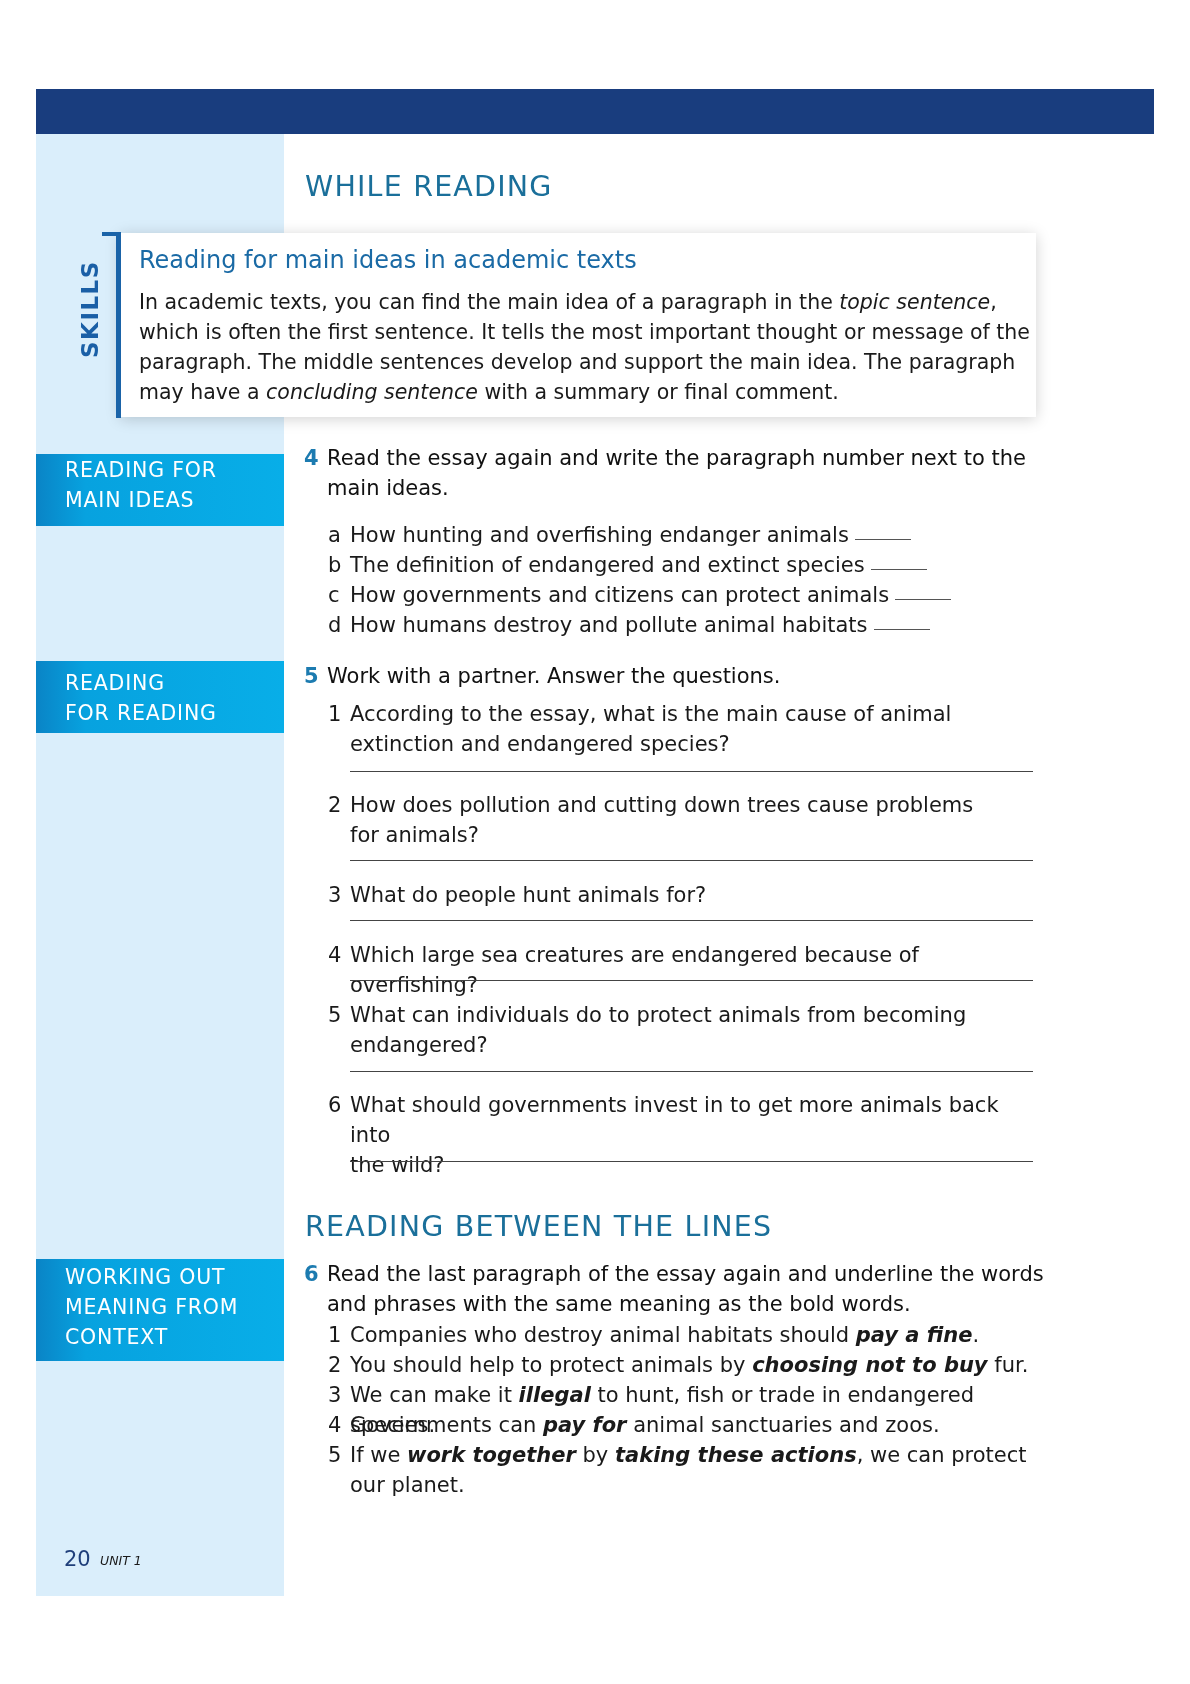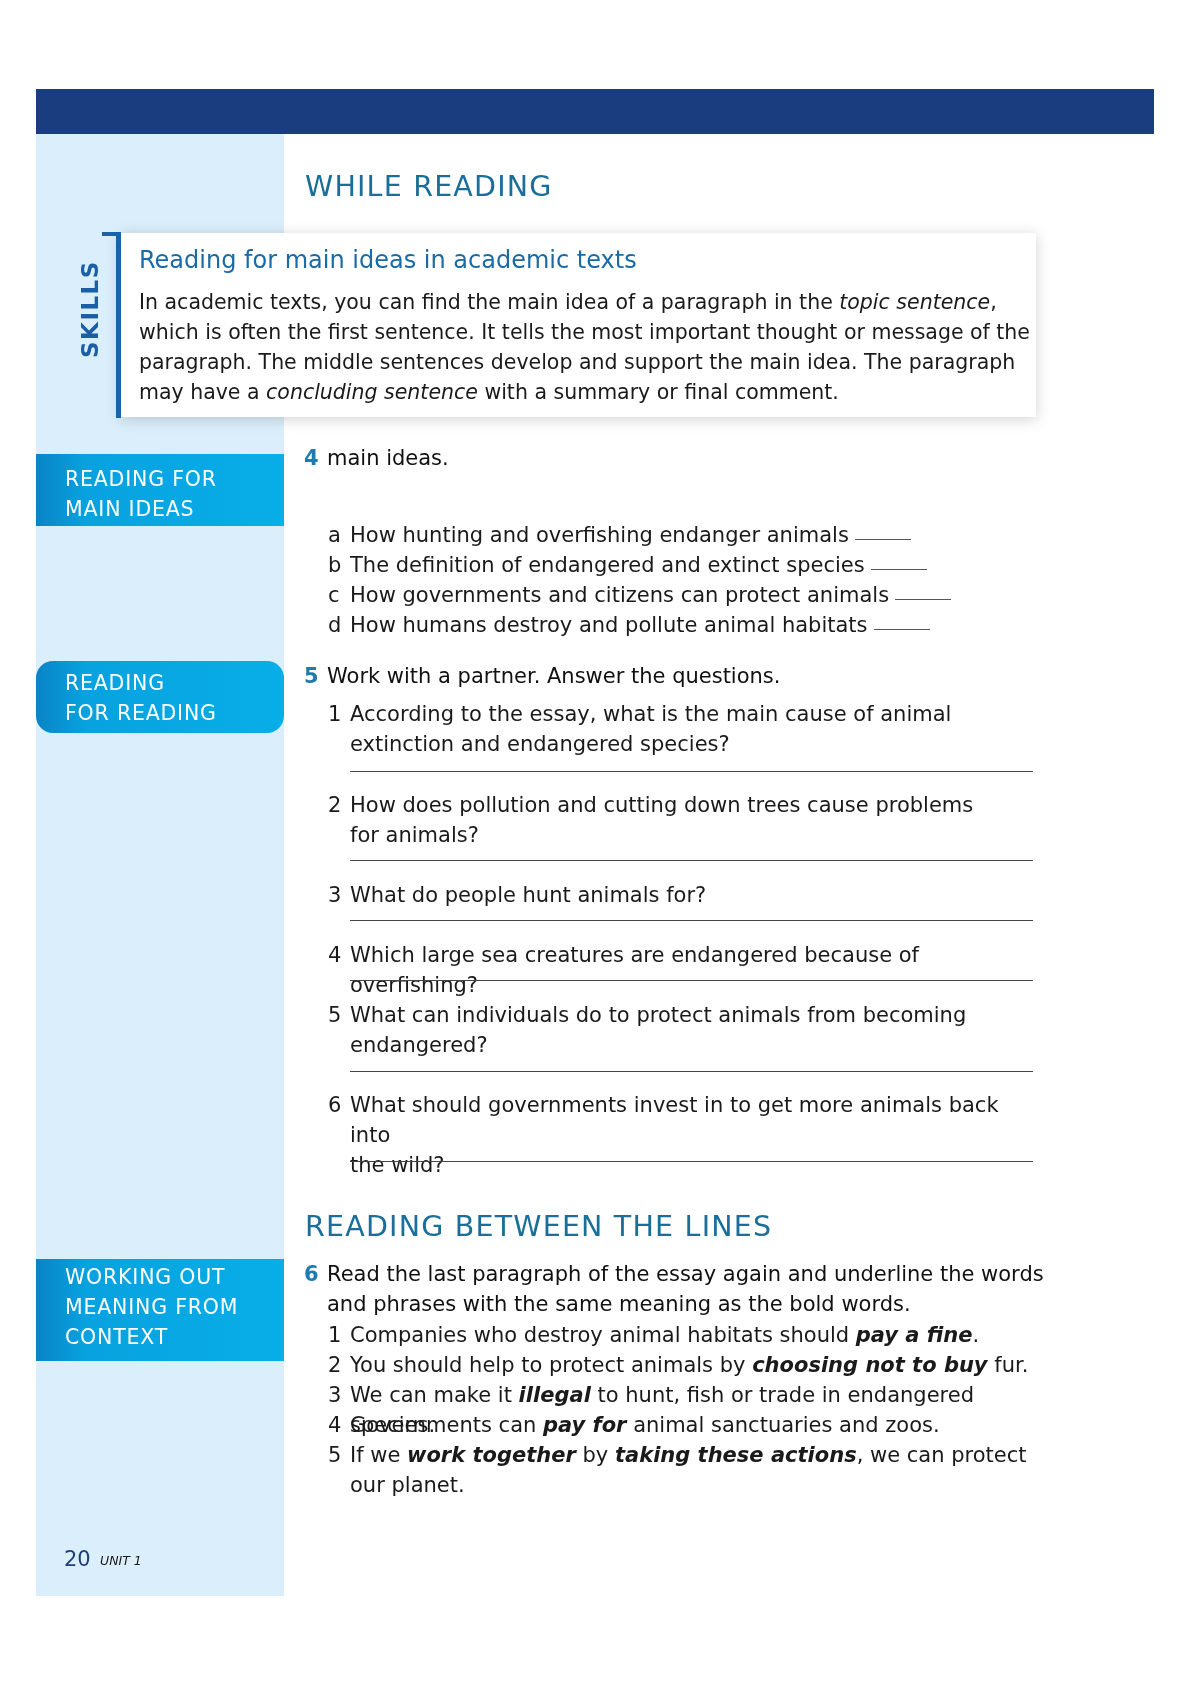--- a/index.html
+++ b/index.html
@@ -15,22 +15,22 @@
       position: absolute; left: 36px; top: 134px; width: 248px; height: 1462px;
       background: #daeefb;
     }
     .side-tab {
       position: absolute; left: 36px; width: 248px;
       background: linear-gradient(90deg, #0a84c6 0%, #07a2df 20%, #08aee8 100%);
       color: #ffffff; font-size: 20.5px; letter-spacing: 0.8px; line-height: 30px;
       padding-left: 29px; box-sizing: border-box;
     }
     .side-tab span { display: block; }
-    .tab1 { top: 454px; height: 72px; padding-top: 10px; }
-    .tab2 { top: 661px; height: 72px; padding-top: 7px; border-radius: 17px; }
+    .tab1 { top: 454px; height: 72px; padding-top: 1px; }
+    .tab2 { top: 661px; height: 72px; padding-top: 7px; }
     .tab3 { top: 1259px; height: 102px; padding-top: 3px; }
 
     .section-heading {
       position: absolute; left: 305px; color: #1a6f9a; font-size: 28.5px;
       letter-spacing: 1.2px; font-weight: normal;
     }
     .h-while { top: 170px; }
     .h-between { top: 1210px; }
 
     .skills-shadow {
@@ -119,20 +119,21 @@
 
 <div class="skills-shadow"></div>
 <div class="skills-bar"></div>
 <div class="skills-tick"></div>
 <div class="skills-label">SKILLS</div>
 <div class="skills-title">Reading for main ideas in academic texts</div>
 <div class="skills-body"><span>In academic texts, you can find the main idea of a paragraph in the </span><i>topic sentence</i><span>, which is often the first sentence. It tells the most important thought or message of the paragraph. The middle sentences develop and support the main idea. The paragraph may have a </span><i>concluding sentence</i><span> with a summary or final comment.</span></div>
 
 <div class="ex-num" style="top:446px;">4</div>
 <div class="ex-text" style="top:443px;">
+  <div>Read the essay again and write the paragraph number next to the</div>
   <div>main ideas.</div>
 </div>
 <div id="ex4-items">
     <div class="item" style="top: 520px;"><span class="letter">a</span><span>How hunting and overfishing endanger animals</span><span class="blank-line"></span></div>
     <div class="item" style="top: 550px;"><span class="letter">b</span><span>The definition of endangered and extinct species</span><span class="blank-line"></span></div>
     <div class="item" style="top: 580px;"><span class="letter">c</span><span>How governments and citizens can protect animals</span><span class="blank-line"></span></div>
     <div class="item" style="top: 610px;"><span class="letter">d</span><span>How humans destroy and pollute animal habitats</span><span class="blank-line"></span></div>
   </div>
 
 <div class="ex-num" style="top:664px;">5</div>

